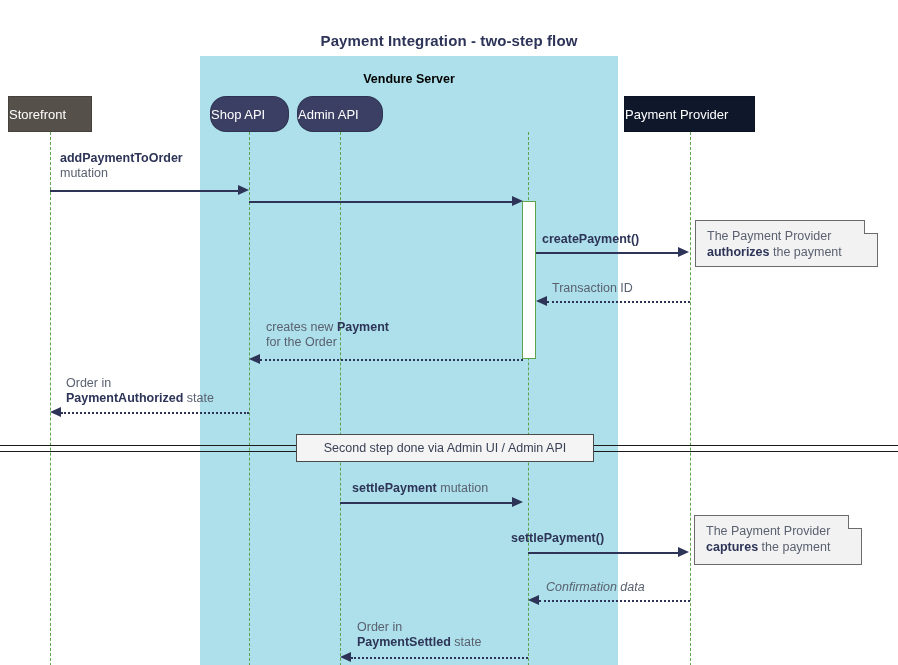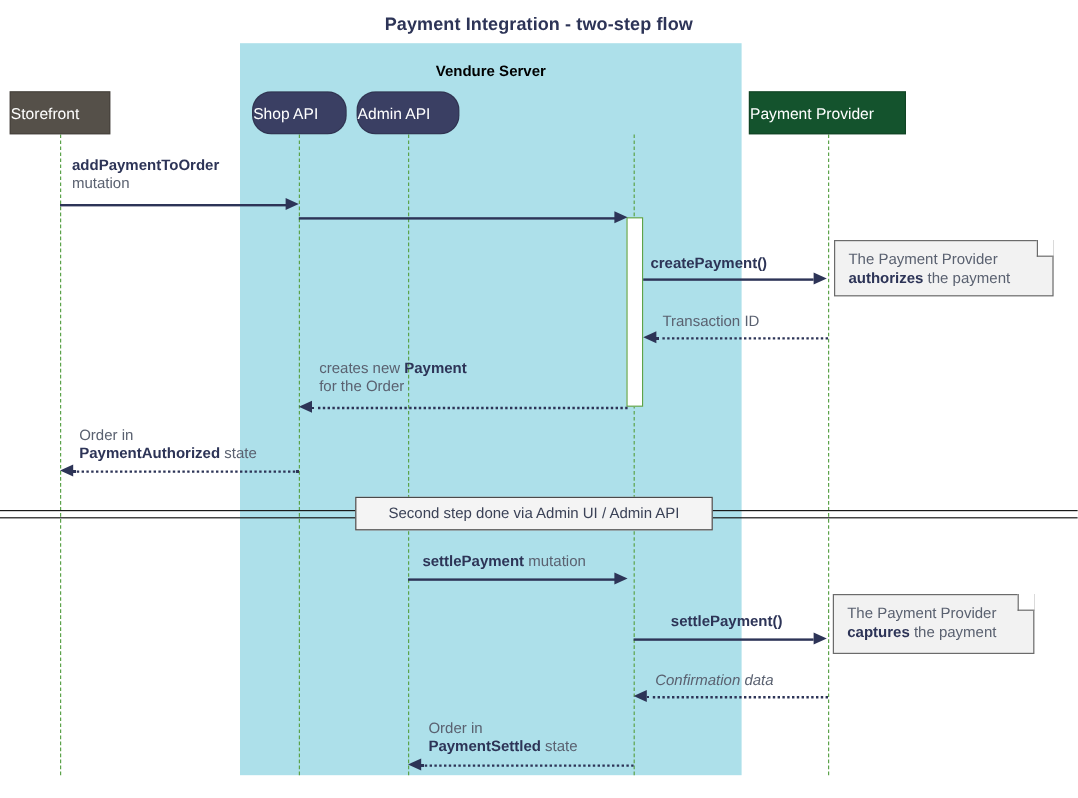--- a/index.html
+++ b/index.html
@@ -2,21 +2,21 @@
 <html><head>
 <meta charset="utf-8">
 <style>
   html,body{margin:0;padding:0;}
   body{
     width:898px;height:665px;
     background:#ffffff;
     font-family:"Liberation Sans","DejaVu Sans",sans-serif;
     overflow:hidden;
   }
-  #diagram{position:relative;width:898px;height:579px;}
+  #diagram{position:relative;width:898px;height:579px;margin-top:20px;}
 
   
   .title{
     position:absolute;left:0;top:12px;width:898px;
     text-align:center;
     font-size:15px;font-weight:bold;color:#2d3457;
     letter-spacing:.1px;
   }
 
   
@@ -34,21 +34,21 @@
   .participant{
     position:absolute;
     box-sizing:border-box;
     display:flex;align-items:center;justify-content:flex-start;
     color:#ffffff;font-size:13px;
     border:1px solid rgba(0,0,0,.18);
     height:36px;top:76px;
   }
   .p-dark{background:#3a3f63;border-radius:16px;}
   .p-grey{background:#555049;}
-  .p-teal{background:#14532d;}
+  .p-teal{background:#0f172a;}
 
   
   .lifeline{
     position:absolute;width:0;
     border-left:1.6px dashed #5ca34a;
     top:112px;height:534px;
   }
 
   
   .activation{
@@ -189,21 +189,21 @@
   <div class="divider-box" style="left:296px;top:414px;width:298px;height:28px;">
     <span>Second step done via Admin UI / Admin API</span>
   </div>
 
   <div class="msg-label" style="left:352px;top:461px;">
     <b>settlePayment</b><span> mutation</span>
   </div>
   <div class="msg-line" style="left:340px;top:482px;width:173px;"></div>
   <div class="arrow-head arrow-right" style="left:512px;top:477px;"></div>
 
-  <div class="msg-label" style="left:559px;top:511px;">
+  <div class="msg-label" style="left:511px;top:511px;">
     <b>settlePayment()</b>
   </div>
   <div class="msg-line" style="left:528px;top:532px;width:150px;"></div>
   <div class="arrow-head arrow-right" style="left:678px;top:527px;"></div>
 
   <div class="note" style="left:694px;top:495px;width:168px;height:50px;">
     <div class="note-fold"></div>
     <div>The Payment Provider</div>
     <div><b>captures</b><span> the payment</span></div>
   </div>

